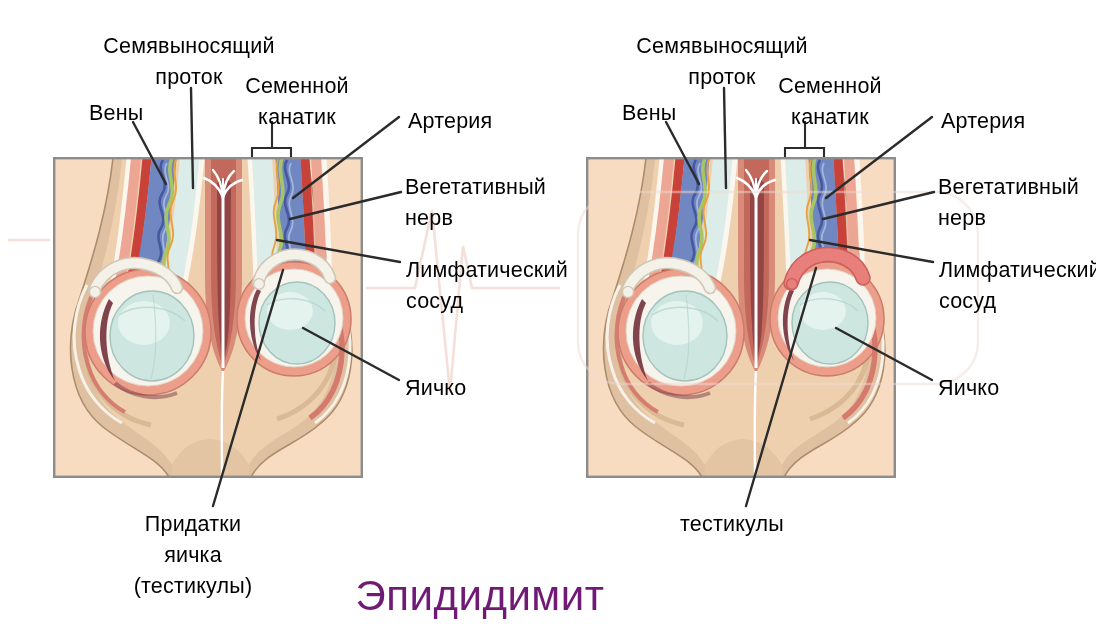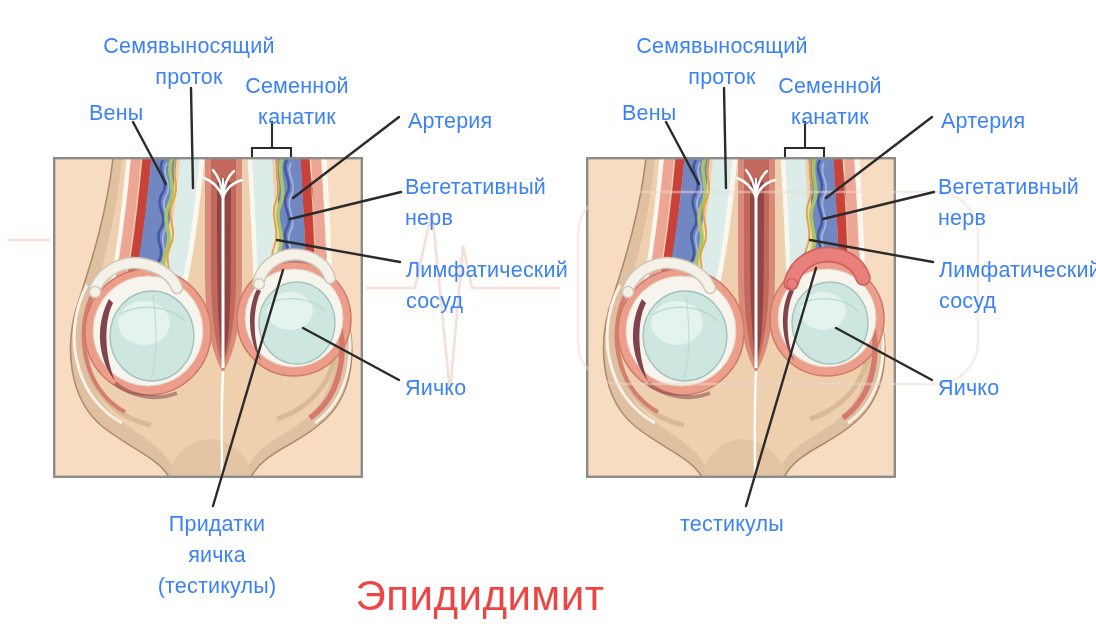--- a/index.html
+++ b/index.html
@@ -2,27 +2,27 @@
 <html><head>
 <meta charset="utf-8">
 <style>
   html,body{margin:0;padding:0;background:#ffffff;}
   .stage{
     position:relative;width:1096px;height:624px;background:#ffffff;overflow:hidden;
     font-family:"Liberation Sans",sans-serif;
   }
   svg.art{position:absolute;left:0;top:0;}
   .lbl{
-    position:absolute;color:#3b82f6;font-size:21.5px;line-height:31px;
+    position:absolute;color:#000000;font-size:21.5px;line-height:31px;
     white-space:nowrap;letter-spacing:0.2px;
   }
   .lbl.center{text-align:center;white-space:normal;}
   .title{
     position:absolute;left:338px;top:574px;width:284px;text-align:center;
-    color:#ef4444;font-size:42px;line-height:44px;letter-spacing:0.5px;
+    color:#701a75;font-size:42px;line-height:44px;letter-spacing:0.5px;
   }
   
   .capL-o{fill:none;stroke:#cfc6b6;stroke-width:12.5;stroke-linecap:round;}
   .capL  {fill:none;stroke:#f4f1e9;stroke-width:9.5;stroke-linecap:round;}
   .cap2-o{fill:none;stroke:var(--capstroke,#cfc6b6);stroke-width:var(--capow,12.5);stroke-linecap:round;}
   .cap2  {fill:none;stroke:var(--capfill,#f4f1e9);stroke-width:var(--capw,9.5);stroke-linecap:round;}
   .cap2-hook{fill:var(--capfill,#f4f1e9);stroke:var(--capstroke,#cfc6b6);stroke-width:1.4;}
   .panel-right{--capfill:#e97f7b;--capstroke:#cb5f5c;--capow:15.5;--capw:12.5;}
   .leader{stroke:#2b2b2b;stroke-width:2.4;stroke-linecap:round;}
   .bracket{stroke:#2b2b2b;stroke-width:2.1;fill:none;stroke-linecap:butt;}
@@ -167,21 +167,21 @@
   <div class="lbl" style="left:408px;top:106px;">Артерия</div>
   <div class="lbl" style="left:405px;top:172px;">
     <div>Вегетативный</div>
     <div>нерв</div>
   </div>
   <div class="lbl" style="left:406px;top:255px;">
     <div>Лимфатический</div>
     <div>сосуд</div>
   </div>
   <div class="lbl" style="left:405px;top:373px;">Яичко</div>
-  <div class="lbl center" style="left:138px;top:509px;width:158px;">
+  <div class="lbl center" style="left:114px;top:509px;width:158px;">
     <div>Придатки яичка</div>
     <div>(тестикулы)</div>
   </div>
 
   <div class="lbl center" style="left:636px;top:31px;width:172px;">
     <div>Семявыносящий</div>
     <div>проток</div>
   </div>
   <div class="lbl center" style="left:774px;top:71px;width:112px;">
     <div>Семенной</div>

